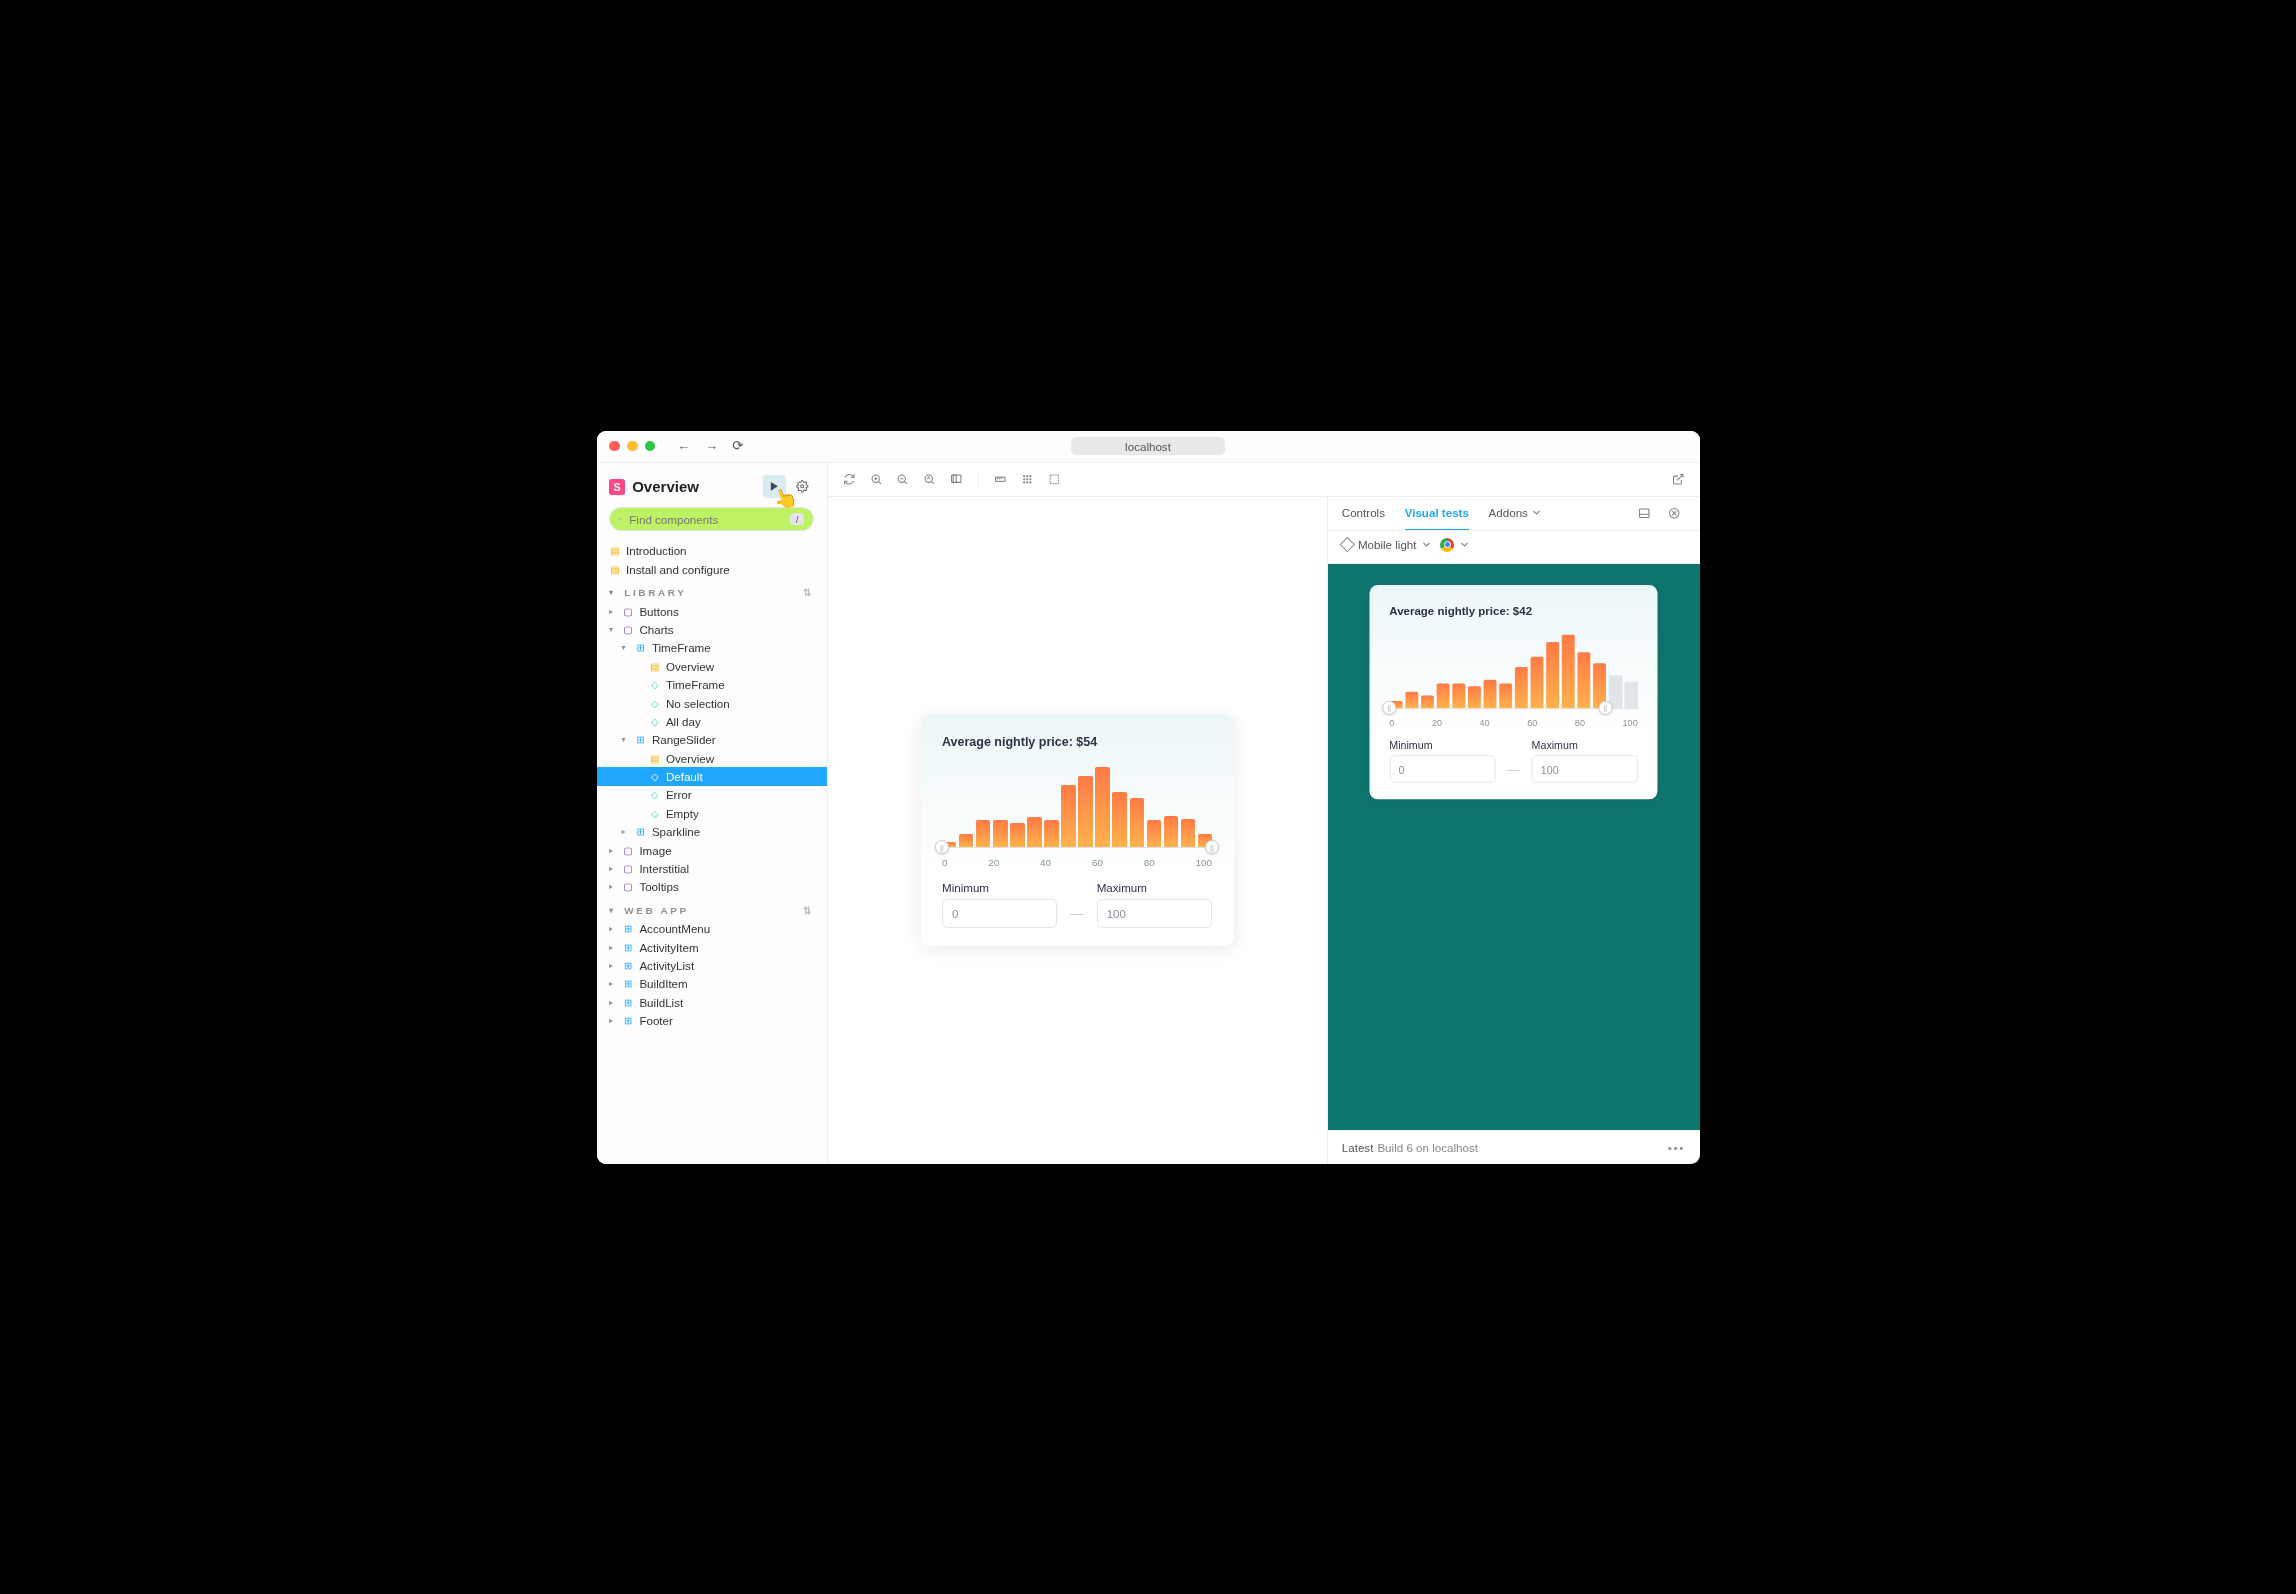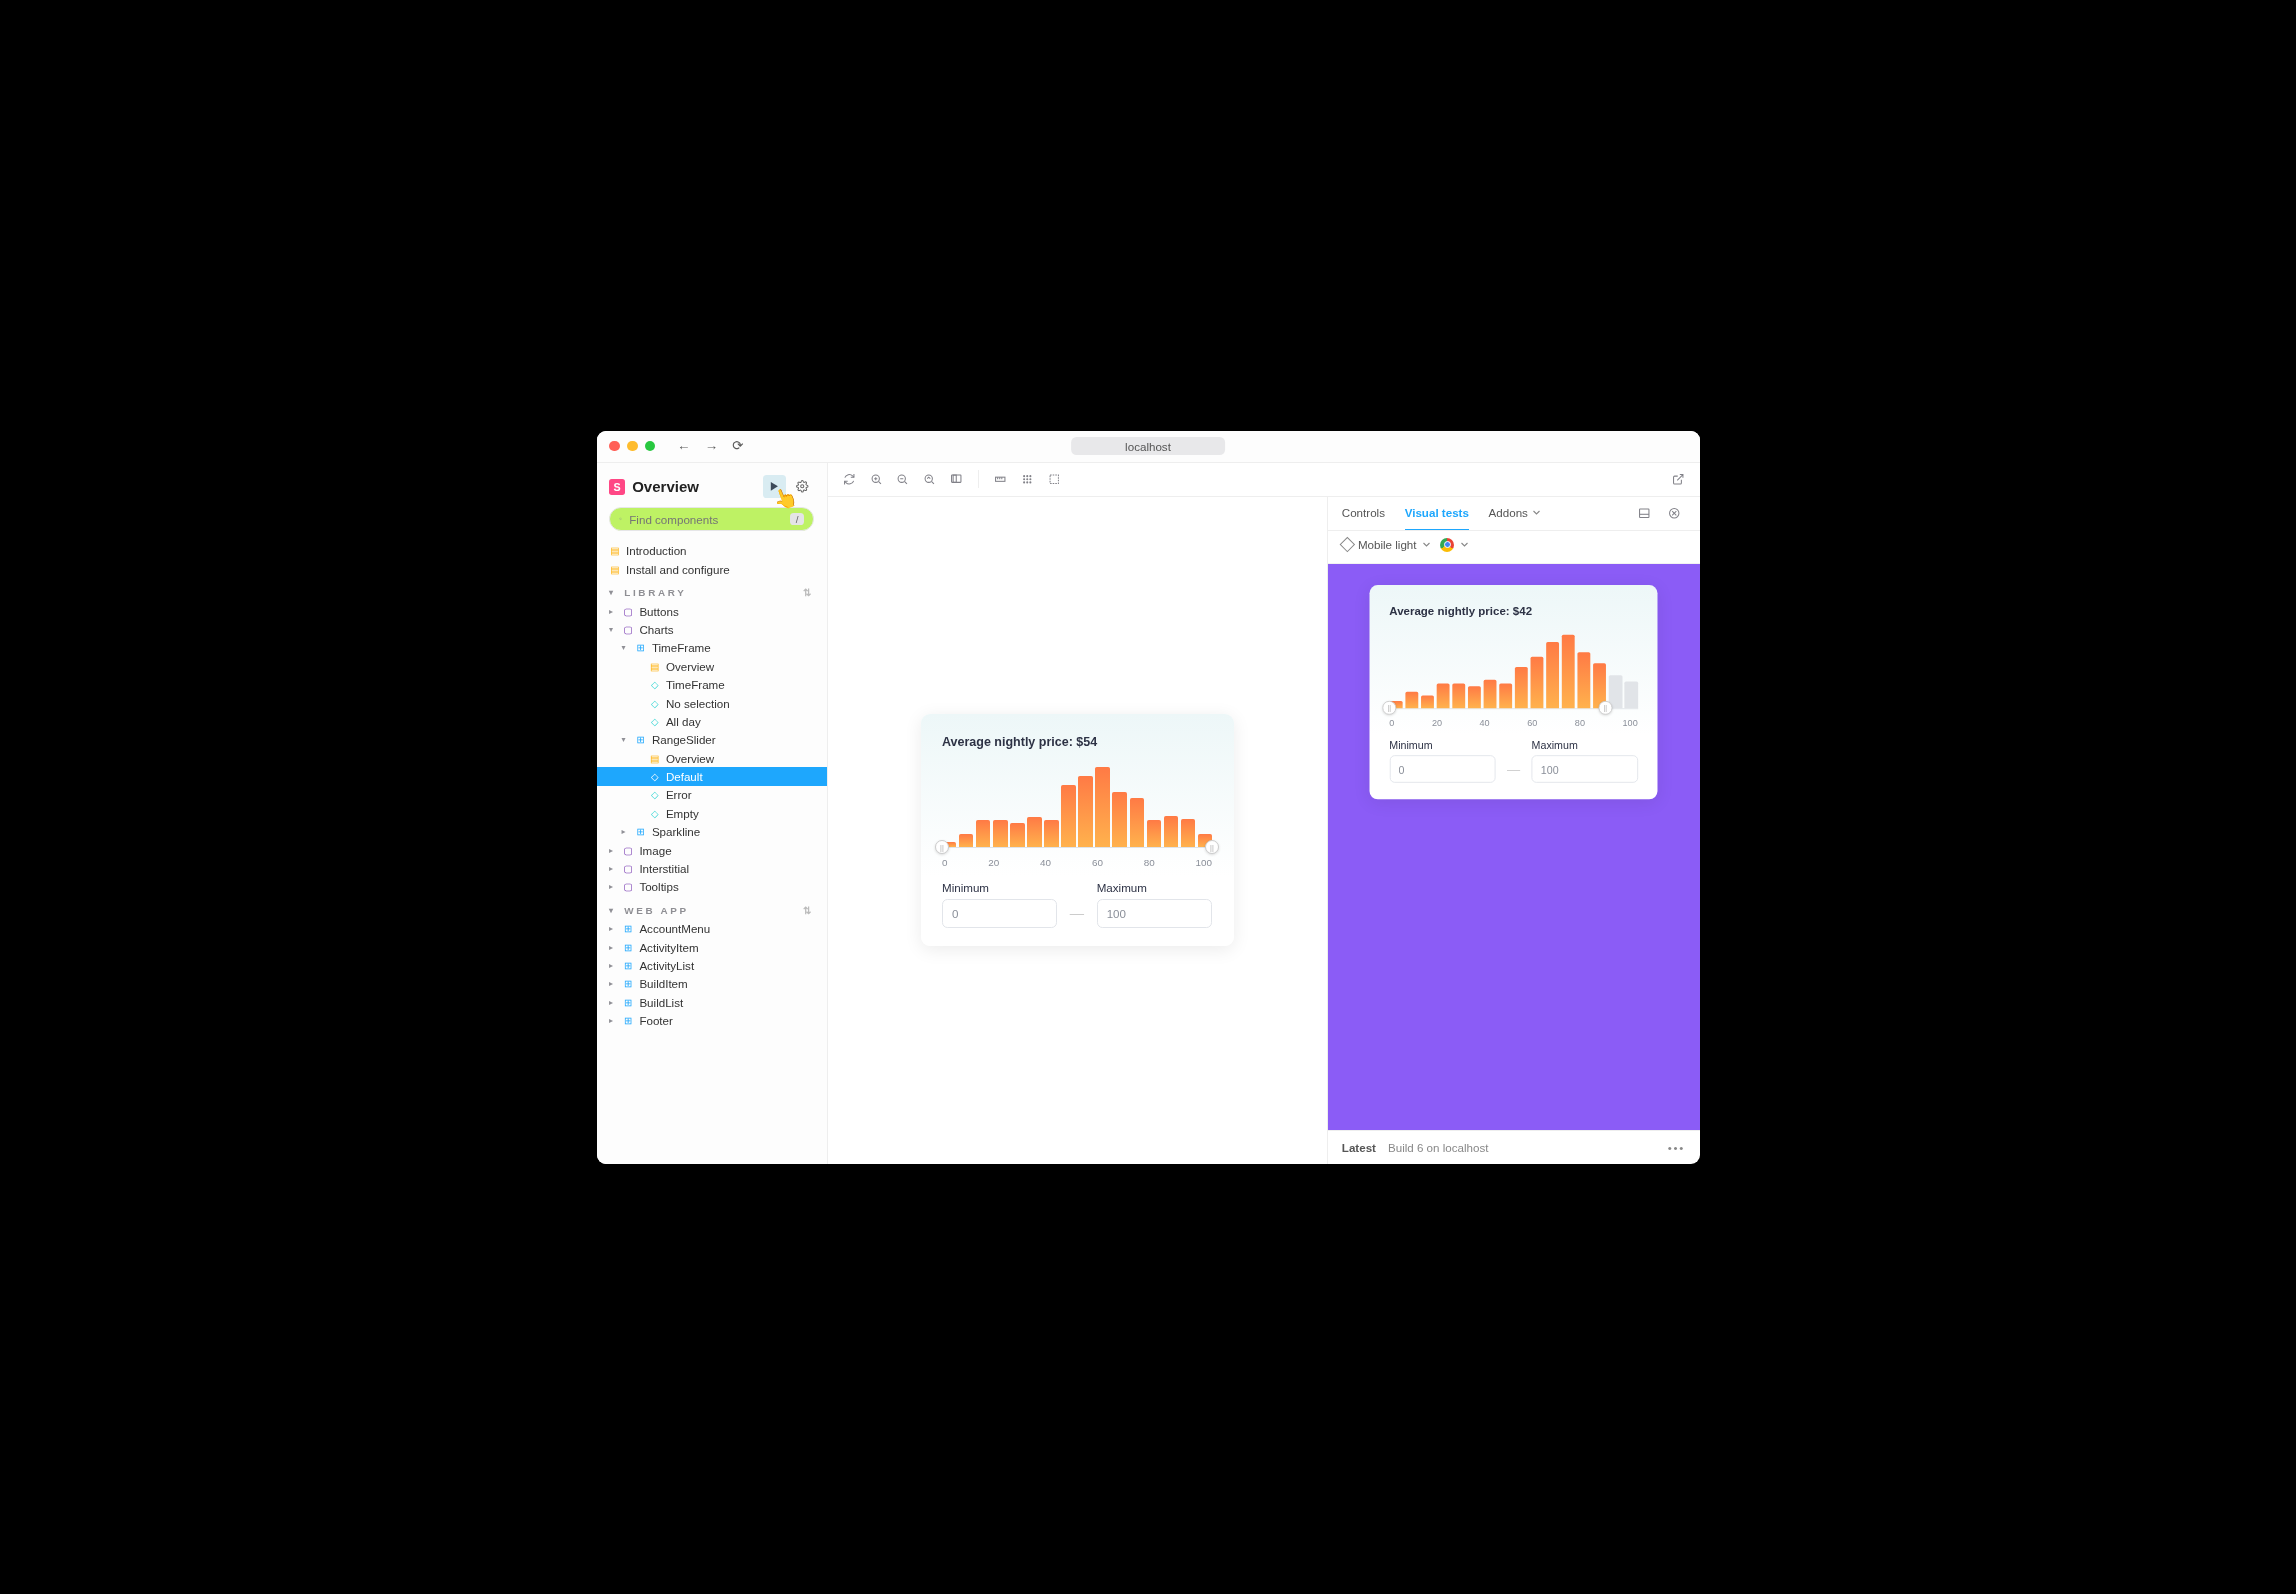--- a/index.html
+++ b/index.html
@@ -92,23 +92,23 @@
 .addon-actions { margin-left:auto; display:flex; gap:9px; color:#818188; }
 .addon-status { padding:12.5px 14.3px 7.2px; }
 .st-title { display:flex; align-items:center; gap:5.4px; font-weight:600; font-size:12.5px; color:#222; }
 .st-check { width:12.5px; height:12.5px; background:#4caf50; border-radius:50%; color:#fff; font-size:8px; display:flex; align-items:center; justify-content:center; }
 .st-sub { font-size:10.7px; color:#888; margin-top:2.7px; }
 .mode-row { padding:7.2px 14.3px 10.7px; display:flex; align-items:center; gap:9px; border-bottom:0.9px solid #f2f2f2; }
 .mode-chip { display:flex; align-items:center; gap:5.4px; font-size:11.6px; color:#555; cursor:pointer; }
 .diamond { width:10.7px; height:10.7px; border:1.3px solid #888; transform:rotate(45deg); }
 .chrome-ic { width:14.3px; height:14.3px; border-radius:50%; background: conic-gradient(#ea4335 0 120deg,#fbbc05 120deg 240deg,#34a853 240deg 360deg); position:relative; }
 .chrome-ic::after { content:""; position:absolute; inset:3.6px; background:#4285f4; border-radius:50%; border:1.8px solid #fff; }
-.snapshot-area { flex:1; display:flex; align-items:flex-start; justify-content:center; padding:21.5px 14.3px; background:#8b5cf6; overflow:auto; }
+.snapshot-area { flex:1; display:flex; align-items:flex-start; justify-content:center; padding:21.5px 14.3px; background:#0f766e; overflow:auto; }
 .footer { height:34px; border-top:0.9px solid #eee; display:flex; align-items:center; padding:0 14.3px; font-size:11.6px; color:#555; }
-.footer-latest { font-weight:700; margin-right:12px; }
+.footer-latest { font-weight:400; margin-right:4px; }
 .footer-dots { margin-left:auto; color:#888; letter-spacing:1.8px; cursor:pointer; }
 svg { display:block; }
 </style>
 </head>
 <body>
 
 <div class="window">
   <div class="titlebar">
     <div class="traffic">
       <div class="tl red"></div>

